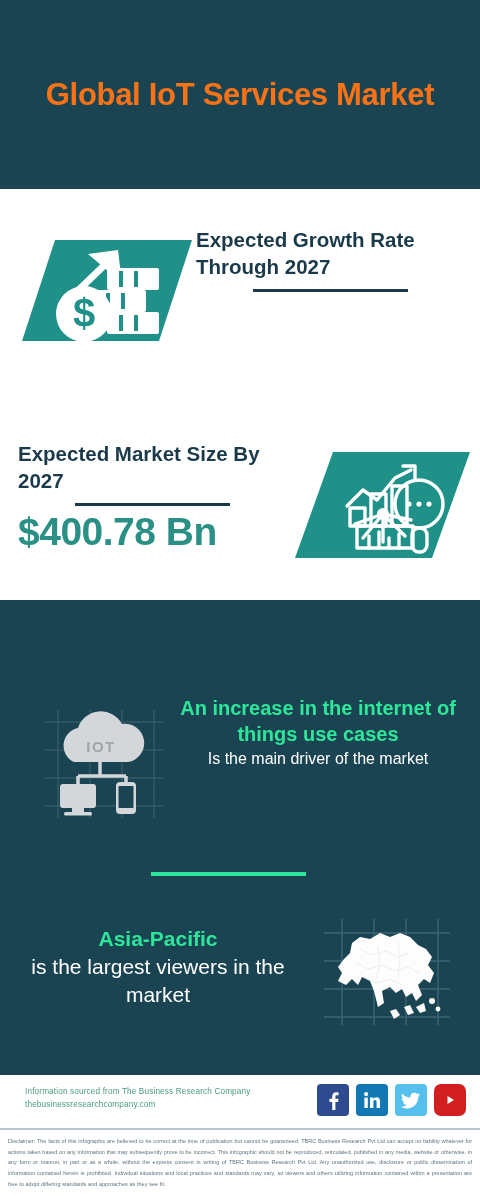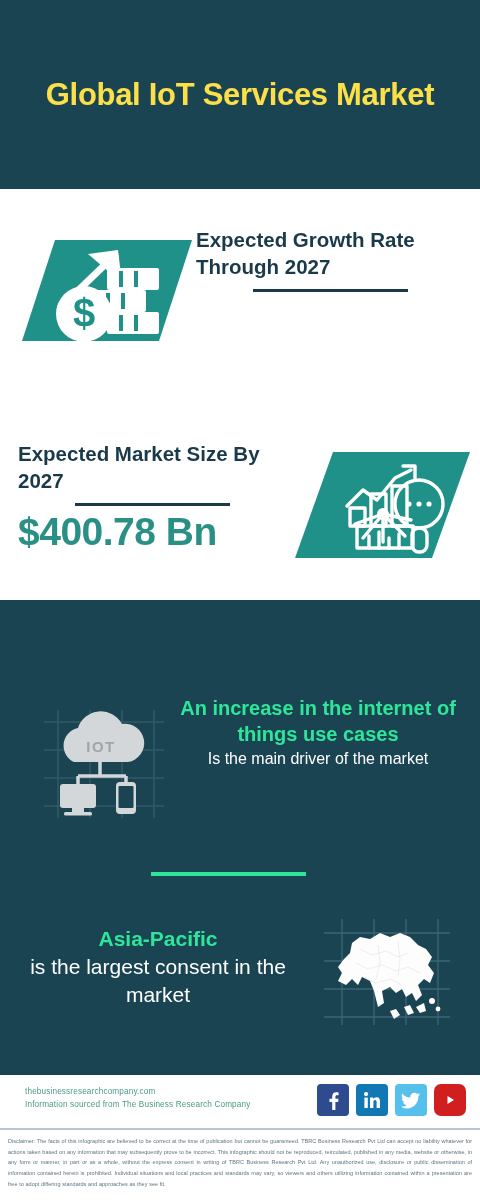--- a/index.html
+++ b/index.html
@@ -12,21 +12,21 @@
   }
   #page { position:relative; width:480px; height:1200px; background:#fff; }
 
   
   .header {
     position:absolute; left:0; top:0; width:480px; height:189px;
     background:#1a4452;
     display:flex; align-items:center; justify-content:center;
   }
   .header-title {
-    color:#fde047; font-size:31px; font-weight:bold; line-height:1.28;
+    color:#f97316; font-size:31px; font-weight:bold; line-height:1.28;
     text-align:center; letter-spacing:-0.3px; width:400px;
   }
 
   
   .stat1 { position:absolute; left:0; top:189px; width:480px; height:210px; }
   .stat1-icon { position:absolute; left:22px; top:39px; width:170px; height:125px; }
   .stat1-text { position:absolute; left:196px; top:37px; width:268px; text-align:left; }
 
   .stat-label {
     color:#1a3a4a; font-size:20.5px; font-weight:bold; line-height:1.32;
@@ -261,21 +261,21 @@
         <div class="accent-head">An increase in the internet of things use cases</div>
         <div class="white-sub">Is the main driver of the market</div>
       </div>
     </div>
 
     <div class="green-divider"></div>
 
     <div class="region-row">
       <div class="region-text">
         <div class="accent-head">Asia-Pacific</div>
-        <div class="white-sub">is the largest consent in the market</div>
+        <div class="white-sub">is the largest viewers in the market</div>
       </div>
       <div class="region-map">
         <svg viewBox="0 0 132 112" width="132" height="112">
           <g stroke="#3d6673" stroke-width="1.4">
             <line x1="22" y1="4" x2="22" y2="110"></line>
             <line x1="54" y1="4" x2="54" y2="110"></line>
             <line x1="86" y1="4" x2="86" y2="110"></line>
             <line x1="118" y1="4" x2="118" y2="110"></line>
             <line x1="4" y1="18" x2="130" y2="18"></line>
             <line x1="4" y1="46" x2="130" y2="46"></line>
@@ -301,22 +301,22 @@
             <path d="M58,30 L60,48 L56,64"></path>
             <path d="M78,26 L80,44 L78,62"></path>
           </g>
         </svg>
       </div>
     </div>
   </div>
 
   <div class="footer">
     <div class="footer-credit">
+      <div>Information sourced from The Business Research Company</div>
       <div>thebusinessresearchcompany.com</div>
-      <div>Information sourced from The Business Research Company</div>
     </div>
     <div class="social-row">
       <div class="social-badge fb">
         <svg width="20" height="20" viewBox="0 0 20 20">
           <path d="M12.4,20 L12.4,11.9 L15.1,11.9 L15.5,8.7 L12.4,8.7 L12.4,6.7
                    C12.4,5.8 12.7,5.2 14,5.2 L15.6,5.2 L15.6,2.4 C15.3,2.3 14.3,2.2 13.2,2.2
                    C10.8,2.2 9.2,3.7 9.2,6.4 L9.2,8.7 L6.5,8.7 L6.5,11.9 L9.2,11.9
                    L9.2,20 Z" fill="#ffffff"></path>
         </svg>
       </div>

